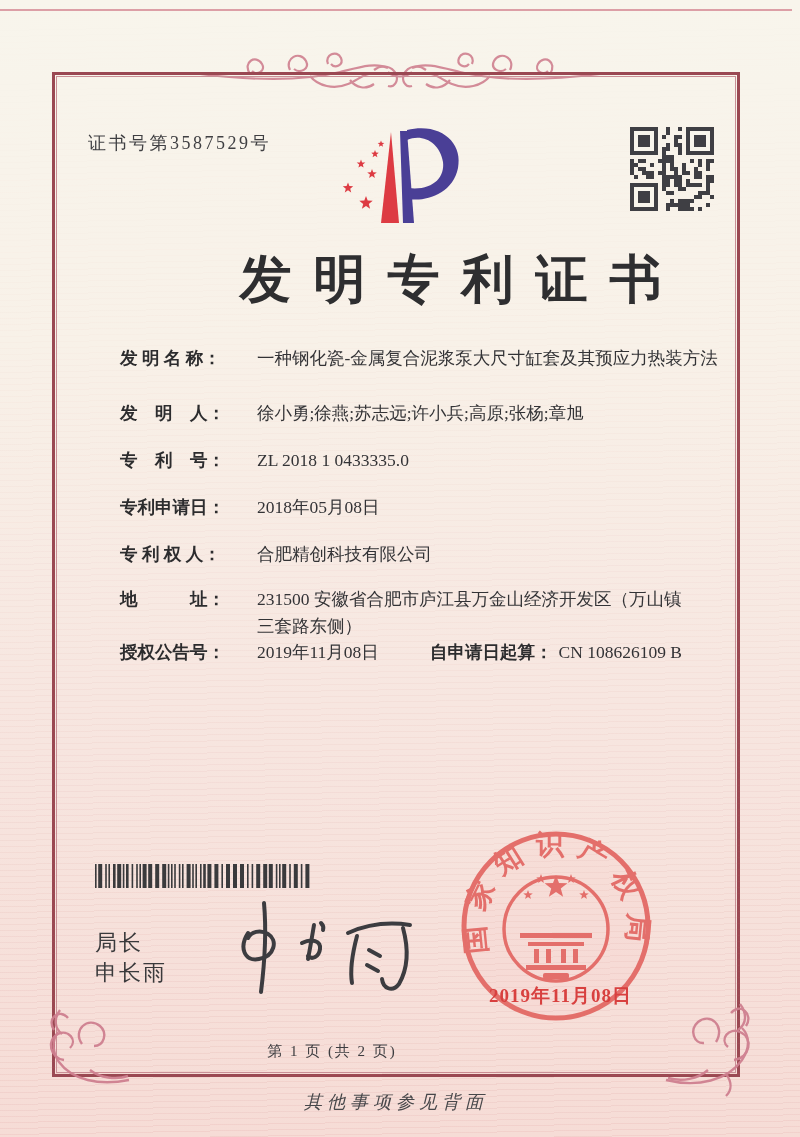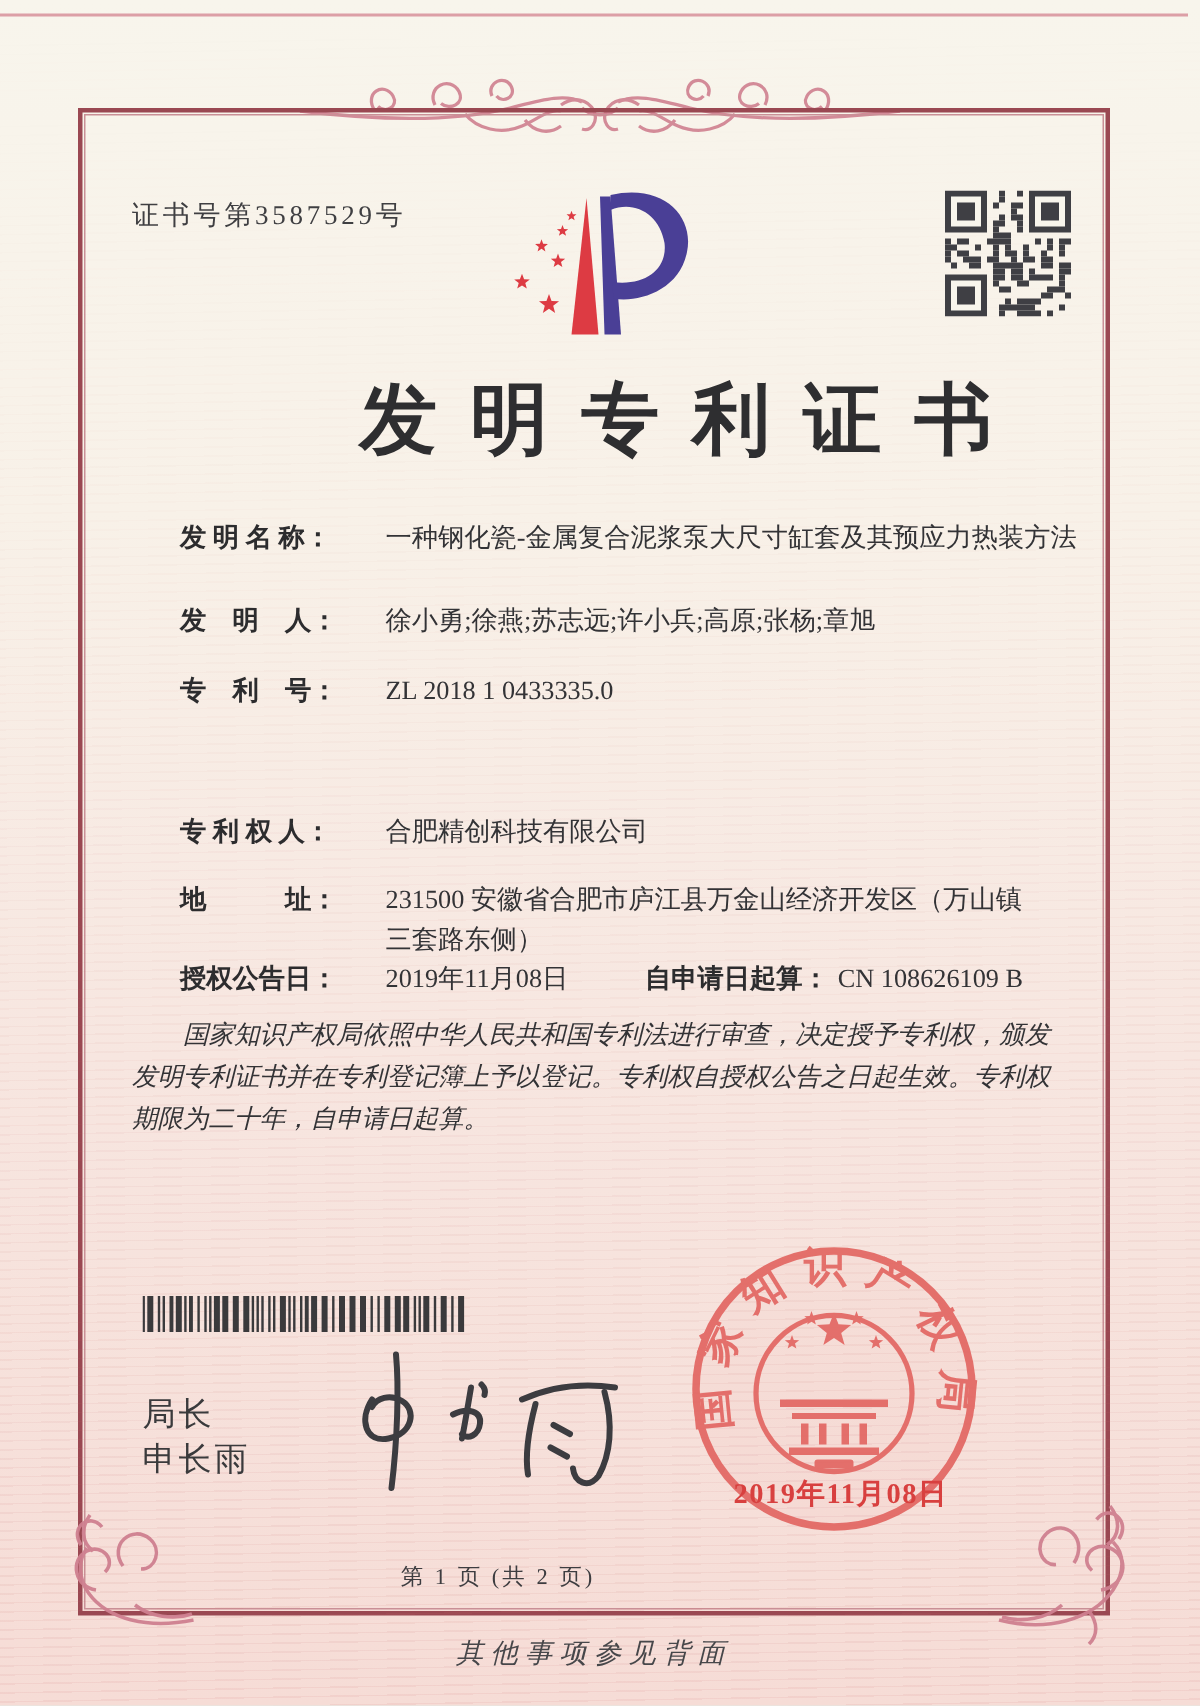--- a/index.html
+++ b/index.html
@@ -216,35 +216,37 @@
 
   <div class="abs field-row" style="top:345px">
     <span class="flabel">发 明 名 称：</span><span class="fvalue">一种钢化瓷-金属复合泥浆泵大尺寸缸套及其预应力热装方法</span>
   </div>
   <div class="abs field-row" style="top:400px">
     <span class="flabel">发　明　人：</span><span class="fvalue">徐小勇;徐燕;苏志远;许小兵;高原;张杨;章旭</span>
   </div>
   <div class="abs field-row" style="top:447px">
     <span class="flabel">专　利　号：</span><span class="fvalue">ZL 2018 1 0433335.0</span>
   </div>
+  <div class="abs field-row" style="top:494px">
+    <span class="flabel">专利申请日：</span><span class="fvalue">2018年05月08日</span>
+  </div>
   <div class="abs field-row" style="top:541px">
     <span class="flabel">专 利 权 人：</span><span class="fvalue">合肥精创科技有限公司</span>
   </div>
   <div class="abs field-row" style="top:586px">
     <span class="flabel">地　　　址：</span><span class="fvalue addr">231500 安徽省合肥市庐江县万金山经济开发区（万山镇三套路东侧）</span>
   </div>
   <div class="abs field-row" style="top:639px">
-    <span class="flabel">授权公告日：</span><span class="fvalue">2019年11月08日</span>
+    <span class="flabel">授权公告号：</span><span class="fvalue">2019年11月08日</span>
     <span class="pair2">
       <span class="flabel">自申请日起算：</span><span class="fvalue">CN 108626109 B</span>
     </span>
   </div>
 
   <div class="abs paras">
-    <p>国家知识产权局依照中华人民共和国专利法进行审查，决定授予专利权，颁发发明专利证书并在专利登记簿上予以登记。专利权自授权公告之日起生效。专利权期限为二十年，自申请日起算。</p>
   </div>
 
   <svg class="abs" style="left:95px;top:864px;" width="216" height="24" viewBox="0 0 216 24">
     <g id="barcode-bars" fill="#3a3a3c">
         <rect x="0" y="0" width="1.6" height="24"></rect>
         <rect x="3.2" y="0" width="4" height="24"></rect>
         <rect x="10.2" y="0" width="1.6" height="24"></rect>
         <rect x="13.399999999999999" y="0" width="1.6" height="24"></rect>
         <rect x="18" y="0" width="2.6" height="24"></rect>
         <rect x="22.2" y="0" width="4" height="24"></rect>

